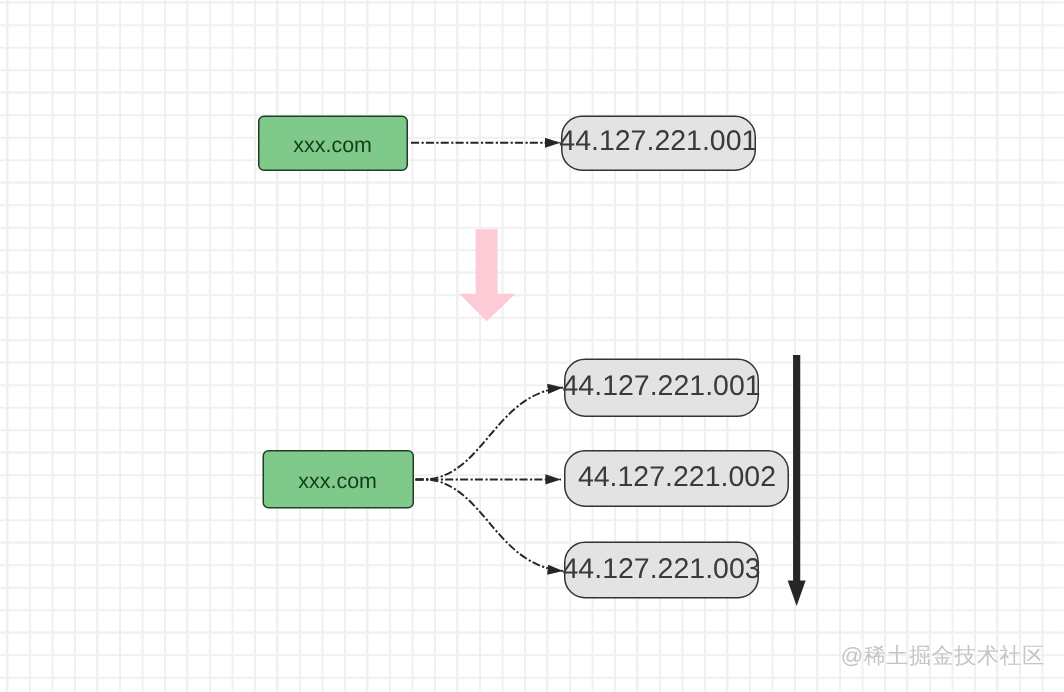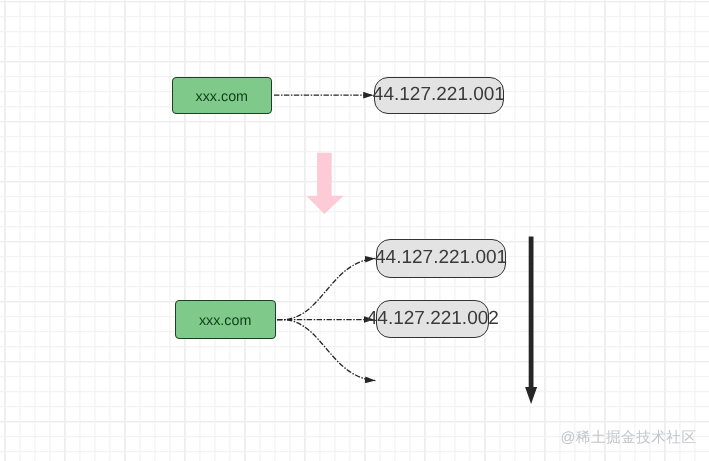--- a/index.html
+++ b/index.html
@@ -110,18 +110,21 @@
   <div class="node node-gray" style="left: 374px; top: 77.2px; width: 129.8px; height: 36.4px; background-color: rgb(227, 227, 227); border-color: rgb(51, 51, 51); color: rgb(58, 58, 58);">
     <span>44.127.221.001</span>
   </div>
 
   <div class="node node-green" style="left: 174.5px; top: 300px; width: 101.2px; height: 38.5px; background-color: rgb(127, 201, 138); border-color: rgb(31, 63, 36); color: rgb(19, 61, 26);">
     <span>xxx.com</span>
   </div>
   <div class="node node-gray" style="left: 376.3px; top: 239.1px; width: 129.5px; height: 38.5px; background-color: rgb(227, 227, 227); border-color: rgb(51, 51, 51); color: rgb(58, 58, 58);">
     <span>44.127.221.001</span>
   </div>
-  <div class="node node-gray" style="left: 376.3px; top: 299.9px; width: 113px; height: 38.5px; background-color: rgb(227, 227, 227); border-color: rgb(51, 51, 51); color: rgb(58, 58, 58);">
+  <div class="node node-gray" style="left: 376.3px; top: 299.9px; width: 150px; height: 38.5px; background-color: rgb(227, 227, 227); border-color: rgb(51, 51, 51); color: rgb(58, 58, 58);">
     <span>44.127.221.002</span>
+  </div>
+  <div class="node node-gray" style="left: 376.3px; top: 360.8px; width: 129.5px; height: 38.5px; background-color: rgb(227, 227, 227); border-color: rgb(51, 51, 51); color: rgb(58, 58, 58);">
+    <span>44.127.221.003</span>
   </div>
 
   <div class="watermark" style="left: 560.5px; top: 429px; color: rgb(195, 197, 199);">@稀土掘金技术社区</div>
 </div>
 
 </body></html>

